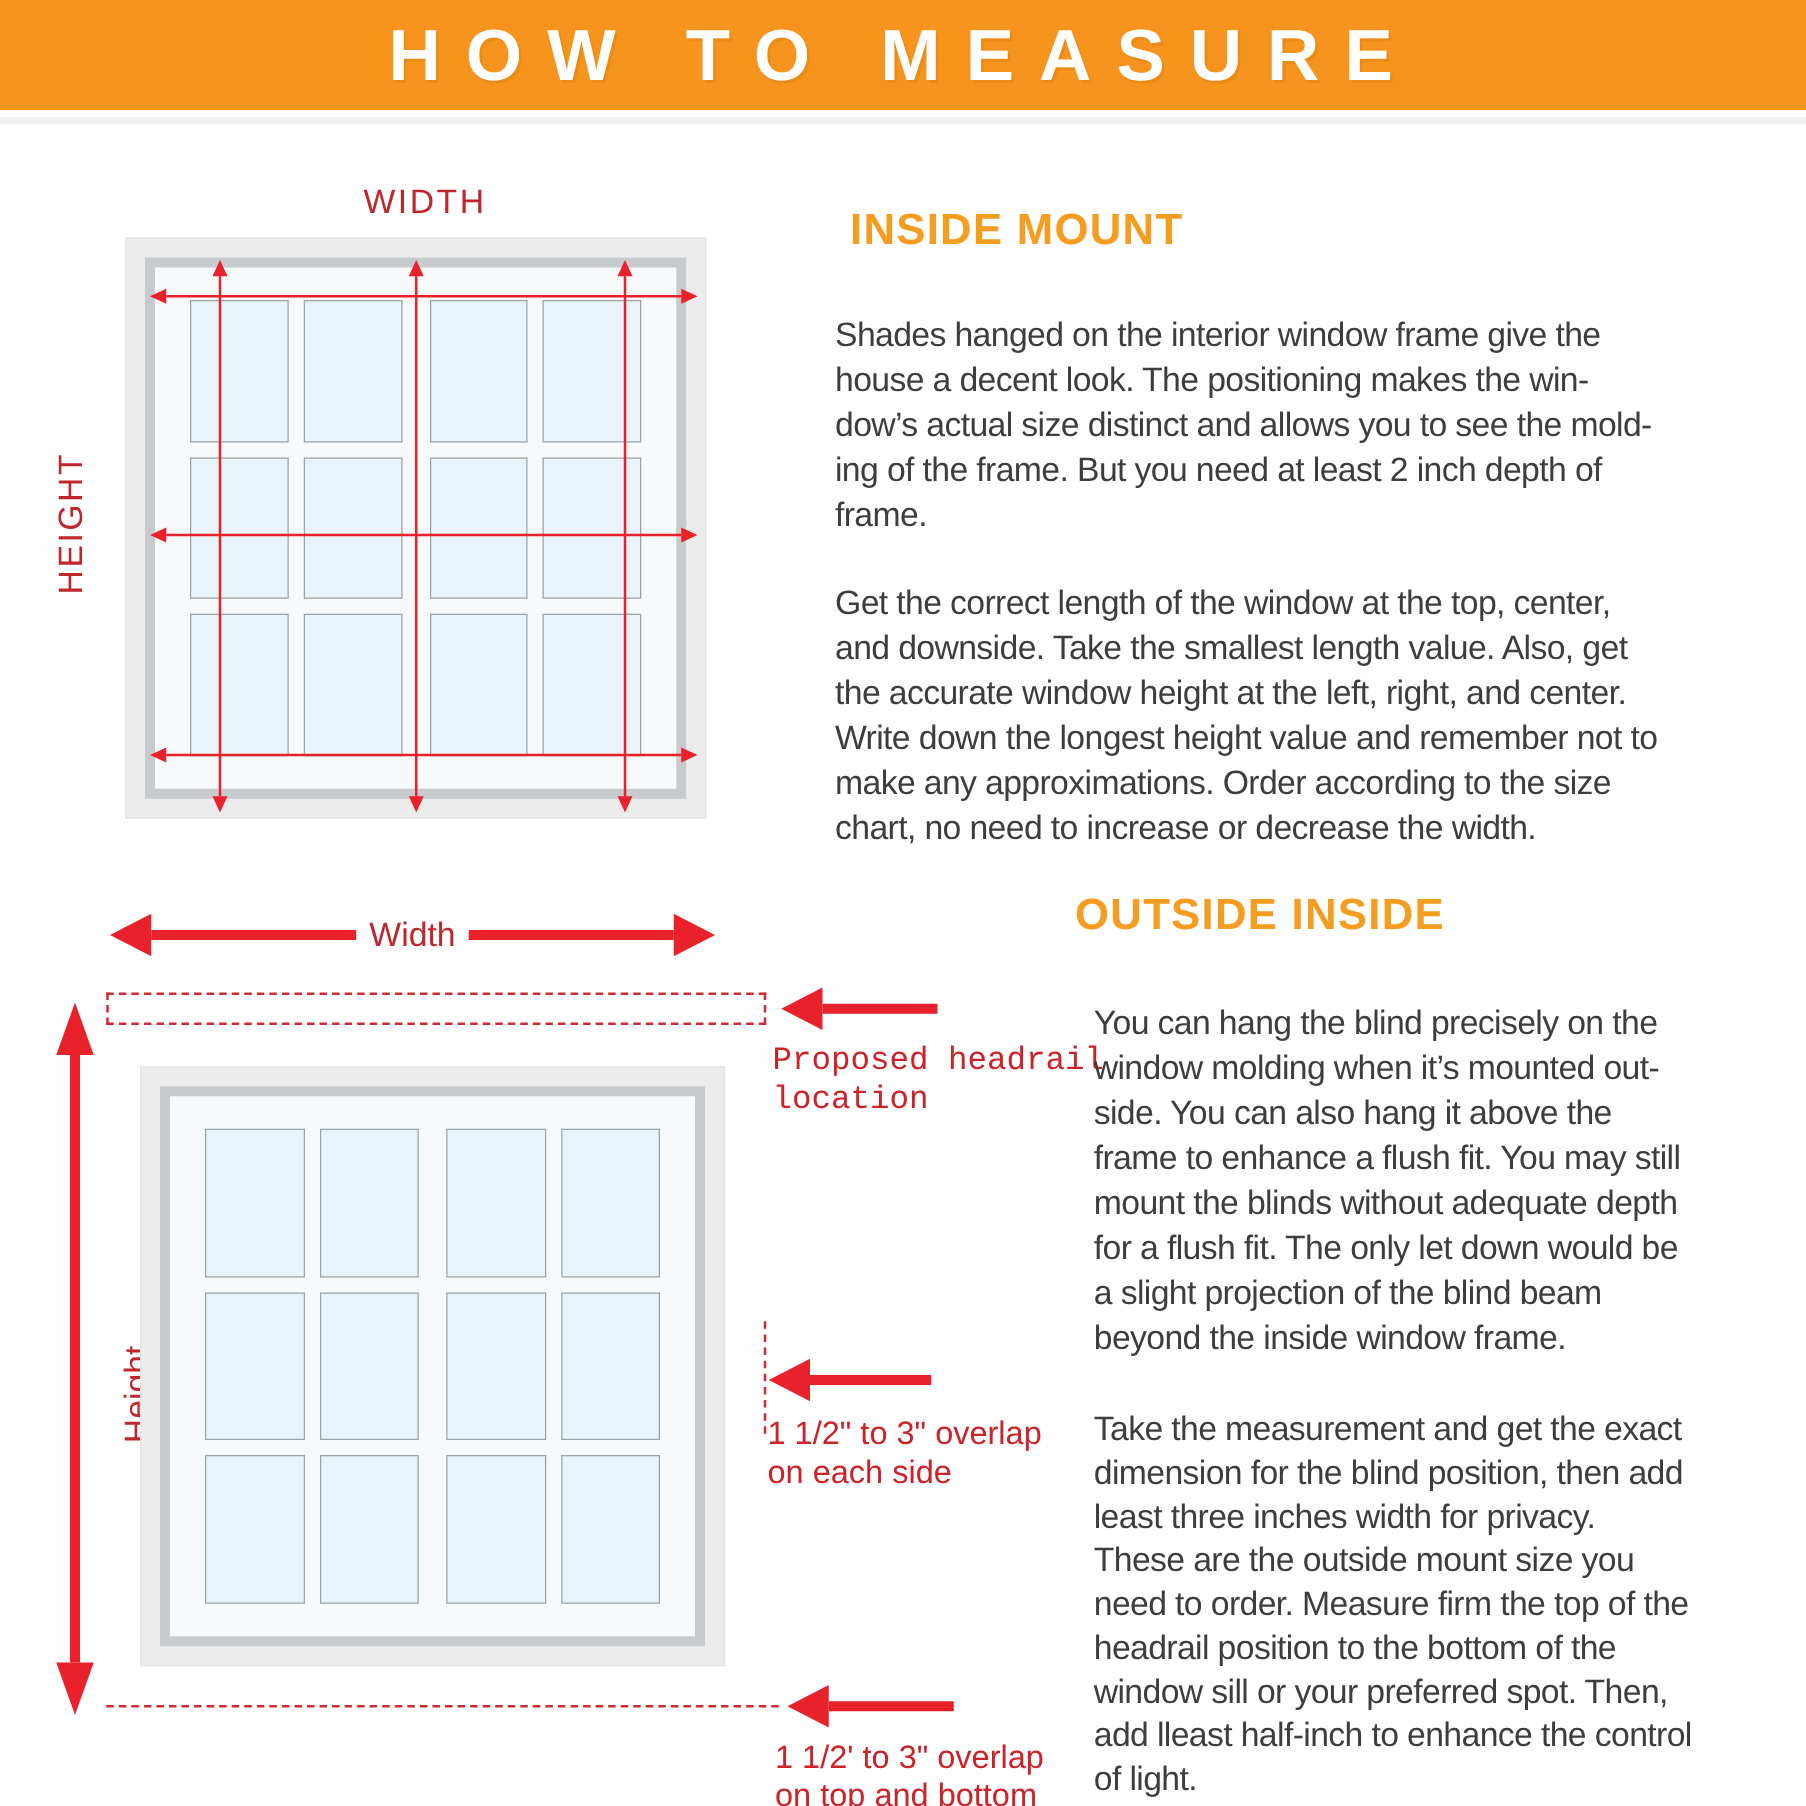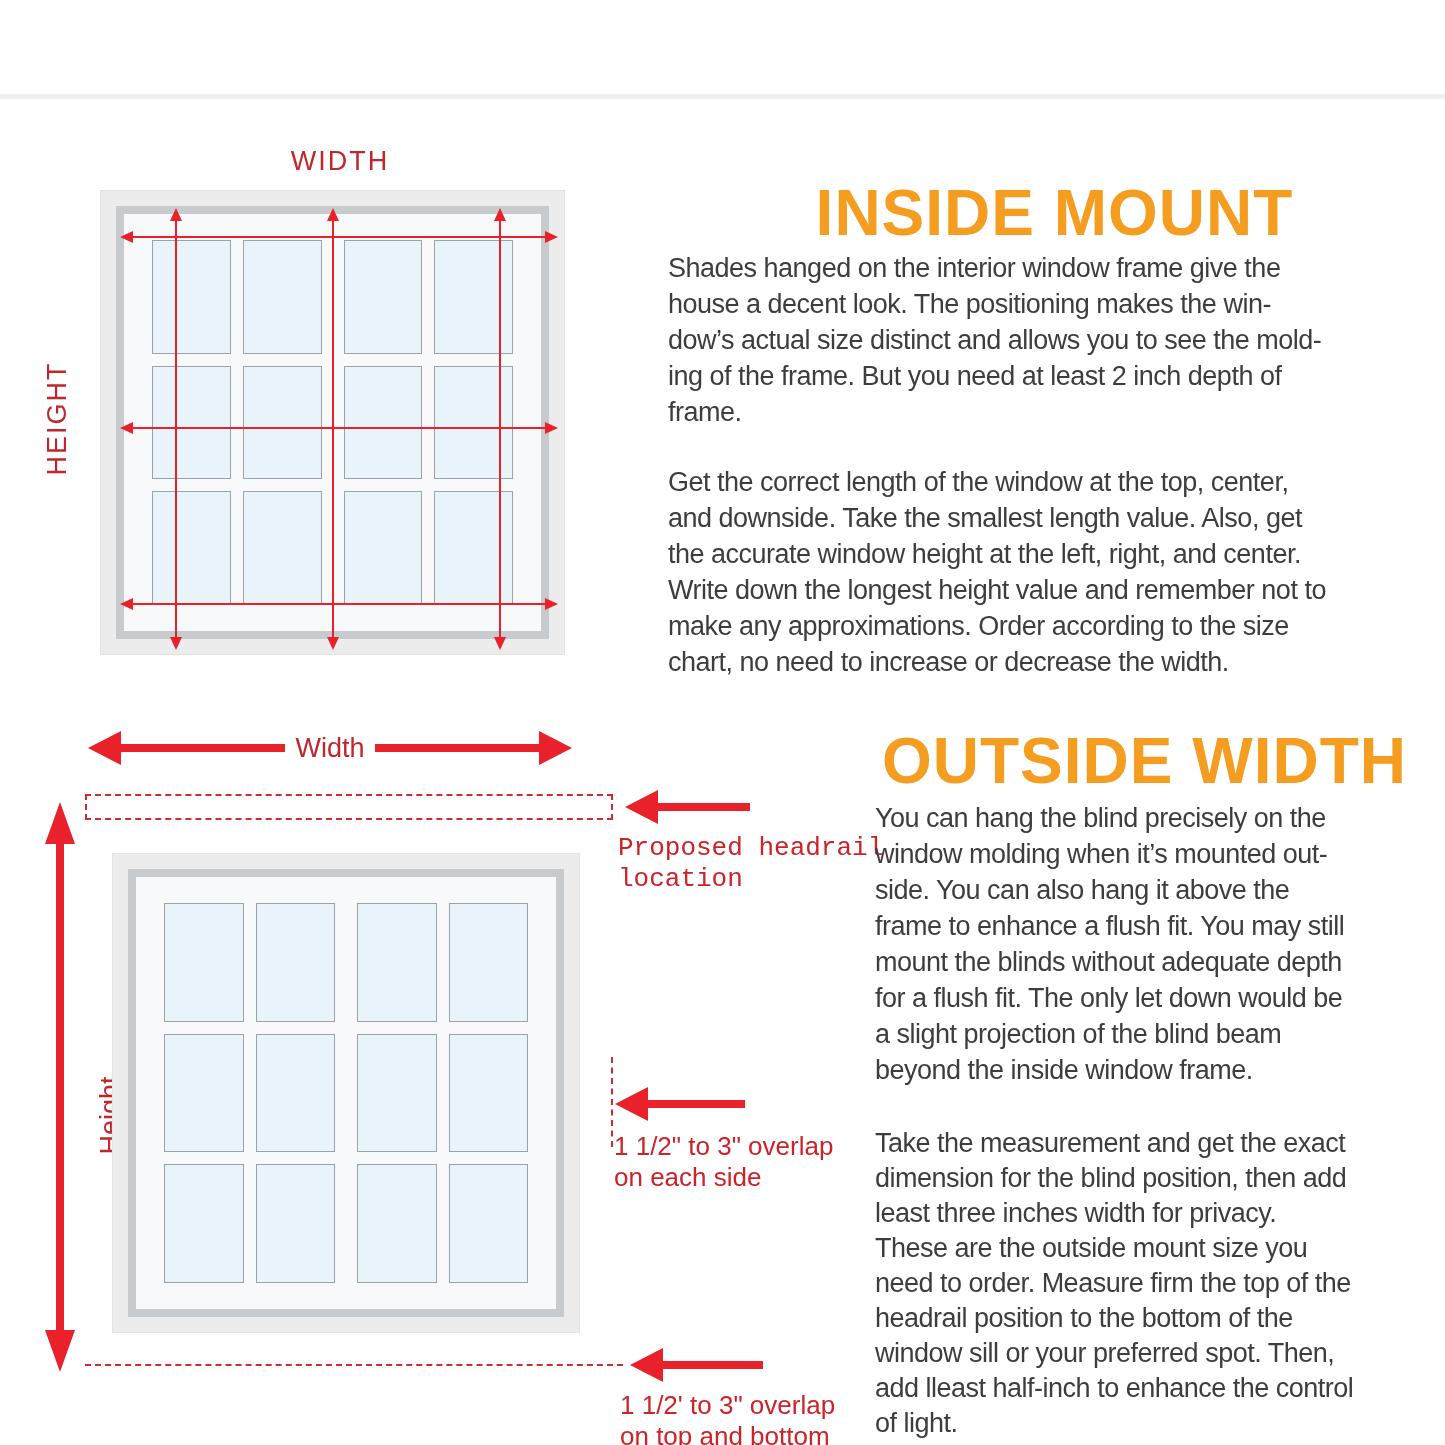--- a/index.html
+++ b/index.html
@@ -59,33 +59,36 @@
   .dash-box{position:absolute;border:2px dashed var(--dash-red);box-sizing:border-box;}
   .dash-vline{position:absolute;border-left:2px dashed var(--dash-red);}
   .dash-hline{position:absolute;border-top:2px dashed var(--dash-red);}
 
   
   .dim-label{position:absolute;color:var(--label-red);font-size:27px;letter-spacing:2px;text-align:center;}
   .rot{transform:rotate(-90deg);}
   .anno{position:absolute;color:var(--anno-red);font-size:26px;line-height:31px;white-space:pre-line;}
 
   
-  .mount-heading{position:absolute;margin:12px;color:var(--heading-orange);font-weight:bold;
-                 font-size:64px;letter-spacing:1px;text-align:center;white-space:nowrap;}
+  .mount-heading{position:absolute;margin:0;color:var(--heading-orange);font-weight:bold;
+                 font-size:35px;letter-spacing:1px;white-space:nowrap;}
   .body-para{position:absolute;margin:0;color:var(--body-text);font-size:27px;letter-spacing:-0.5px;
              white-space:pre-line;}
   .para-inside{line-height:36px;width:780px;}
   .para-outside1{line-height:36px;width:575px;}
   .para-outside2{line-height:35px;width:575px;}
 </style>
 </head>
 <body>
 
 <div class="page">
 
+  <header class="banner">
+    <h1>HOW TO MEASURE</h1>
+  </header>
   <div class="banner-shadow"></div>
 
   <section>
     <div class="dim-label" style="left:240px;top:146px;width:200px;">WIDTH</div>
     <div class="dim-label rot" style="left:-28px;top:403px;width:170px;">HEIGHT</div>
 
     <div class="window" style="left:100px;top:190px;width:465px;height:465px;">
       <div class="win-bevel">
         <div class="win-frame">
           <div class="sash">
@@ -174,21 +177,21 @@
     <div class="anno" style="left:614px;top:1131px;">1 1/2" to 3" overlap
 on each side</div>
 
     <div class="dash-hline" style="left:85px;top:1364px;width:538px;"></div>
     <div class="shaft-h head-l" style="left:663px;top:1361px;width:100px;"></div>
     <div class="anno" style="left:620px;top:1390px;">1 1/2' to 3" overlap
 on top and bottom</div>
   </section>
 
   <section>
-    <h2 class="mount-heading" style="left:860px;top:712px;width:545px;">OUTSIDE WIDTH</h2>
+    <h2 class="mount-heading" style="left:860px;top:712px;width:545px;">OUTSIDE INSIDE</h2>
     <p class="body-para para-outside1" style="left:875px;top:800px;">You can hang the blind precisely on the
 window molding when it’s mounted out-
 side. You can also hang it above the
 frame to enhance a flush fit. You may still
 mount the blinds without adequate depth
 for a flush fit. The only let down would be
 a slight projection of the blind beam
 beyond the inside window frame.</p>
     <p class="body-para para-outside2" style="left:875px;top:1126px;">Take the measurement and get the exact
 dimension for the blind position, then add

